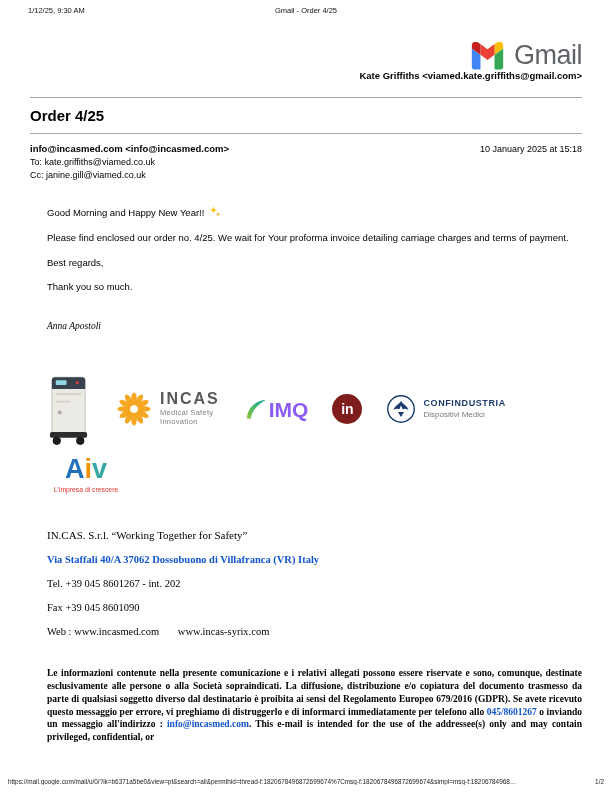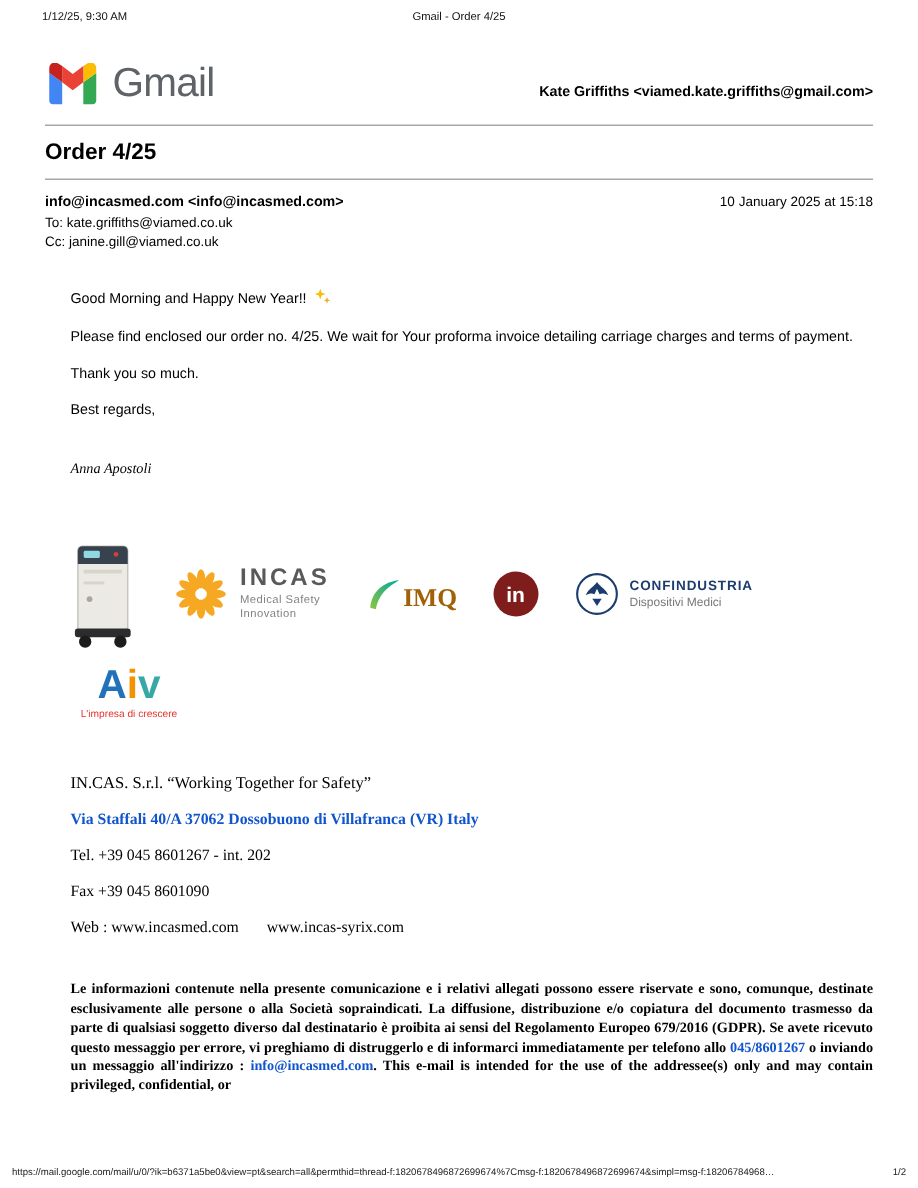--- a/index.html
+++ b/index.html
@@ -14,21 +14,21 @@
   .print-header { position:absolute; top:6px; left:28px; right:28px; display:flex; font-size:7.5px; color:#111; }
   .ph-left { flex:1; text-align:left; white-space:nowrap; }
   .ph-center { flex:1; text-align:center; white-space:nowrap; }
   .ph-right { flex:1; }
   .print-footer { position:absolute; bottom:7px; left:8px; right:8px; display:flex; justify-content:space-between; align-items:baseline; font-size:6.4px; color:#222; }
   .footer-url { white-space:nowrap; overflow:hidden; max-width:545px; }
 
   .content { position:absolute; top:0; left:30px; right:30px; }
 
   
-  .gmail-bar { margin-top:42px; display:flex; justify-content:space-between; align-items:flex-end; }
+  .gmail-bar { margin-top:42px; display:flex; align-items:flex-end;flex-direction:column; }
   .gmail-logo { display:flex; align-items:center; gap:8px; }
   .gmail-m { width:37px; height:28px; display:block; }
   .gmail-word { font-size:27px; line-height:1; color:#5f6368; letter-spacing:-0.5px; padding-bottom:1px; }
   .account { font-size:9.5px; font-weight:bold; padding-bottom:3px; }
 
   .rule { border:none; border-top:1px solid #a8a8a8; margin-top:13px; }
   .subject { margin-top:9px; font-size:15px; font-weight:bold; }
   .msg-count { margin-top:5px; font-size:9.5px; }
   .rule2 { margin-top:9px; }
 
@@ -46,21 +46,21 @@
 
   
   .logo-row { margin-top:38px; display:flex; align-items:center; gap:24px; }
   .device { width:45px; height:75px; flex:none; }
   .incas { display:flex; align-items:center; gap:8px; }
   .sun { width:36px; height:36px; }
   .incas-name { font-size:16px; font-weight:bold; color:#58595b; letter-spacing:2px; line-height:1.1; }
   .incas-tag { font-size:7.5px; color:#808285; letter-spacing:0.3px; line-height:1.25; }
   .imq { display:flex; align-items:flex-end; }
   .imq-leaf { width:24px; height:22px; margin-right:1px; }
-  .imq-text { font-size:17px; font-weight:bold; color:#a16207; line-height:1;font-family:Liberation Serif, serif; }
+  .imq-text { font-size:21px; font-weight:bold; color:#8b5cf6; line-height:1; }
   .linkedin { width:30px; height:30px; border-radius:50%; background:#7f1d1d; color:#fff; display:flex; align-items:center; justify-content:center; font-weight:bold; font-size:14px; flex:none; }
   .confindustria { display:flex; align-items:center; gap:7px; }
   .conf-emblem { width:30px; height:30px; flex:none; }
   .conf-name { font-size:9px; font-weight:bold; color:#1d3c6e; letter-spacing:0.6px; }
   .conf-sub { font-size:8px; color:#77787b; margin-top:1.5px; }
 
   .aiv { margin-top:10px; width:78px; text-align:center; }
   .aiv-word { font-size:27px; font-weight:bold; line-height:1; }
   .aiv-a { color:#2272b9; } .aiv-i { color:#f39200; } .aiv-v { color:#36a9a5; }
   .aiv-tag { font-size:6.8px; color:#e63329; margin-top:3px; }
@@ -125,22 +125,22 @@
     <div class="body">
 
       <p>
         <span>Good Morning and Happy New Year!!</span>
         <svg class="sparkle" viewBox="0 0 24 24" xmlns="http://www.w3.org/2000/svg">
           <path fill="#fbbc04" d="M9 1l1.9 5.3L16.2 8l-5.3 1.9L9 15.2 7.1 9.9 1.8 8l5.3-1.7z"></path>
           <path fill="#f7a823" d="M18 12l1.2 3.2 3.2 1.2-3.2 1.2L18 20.8l-1.2-3.2-3.2-1.2 3.2-1.2z"></path>
         </svg>
       </p>
       <p>Please find enclosed our order no. 4/25. We wait for Your proforma invoice detailing carriage charges and terms of payment.</p>
+      <p>Best regards,</p>
       <p>Thank you so much.</p>
-      <p>Best regards,</p>
       <p class="signer">Anna Apostoli</p>
 
       <div class="logo-row">
 
         <svg class="device" viewBox="0 0 46 76" xmlns="http://www.w3.org/2000/svg">
           <rect x="5" y="6" width="34" height="58" rx="3" fill="#eceae4" stroke="#c6c4bd" stroke-width="1"></rect>
           <path d="M5 9a3 3 0 0 1 3-3h28a3 3 0 0 1 3 3v9H5z" fill="#37424e"></path>
           <rect x="9" y="9" width="11" height="5" rx="1" fill="#8fd8e2"></rect>
           <circle cx="31" cy="11.5" r="1.6" fill="#d2413a"></circle>
           <rect x="9" y="22" width="26" height="2.5" fill="#d7d4cc"></rect>

